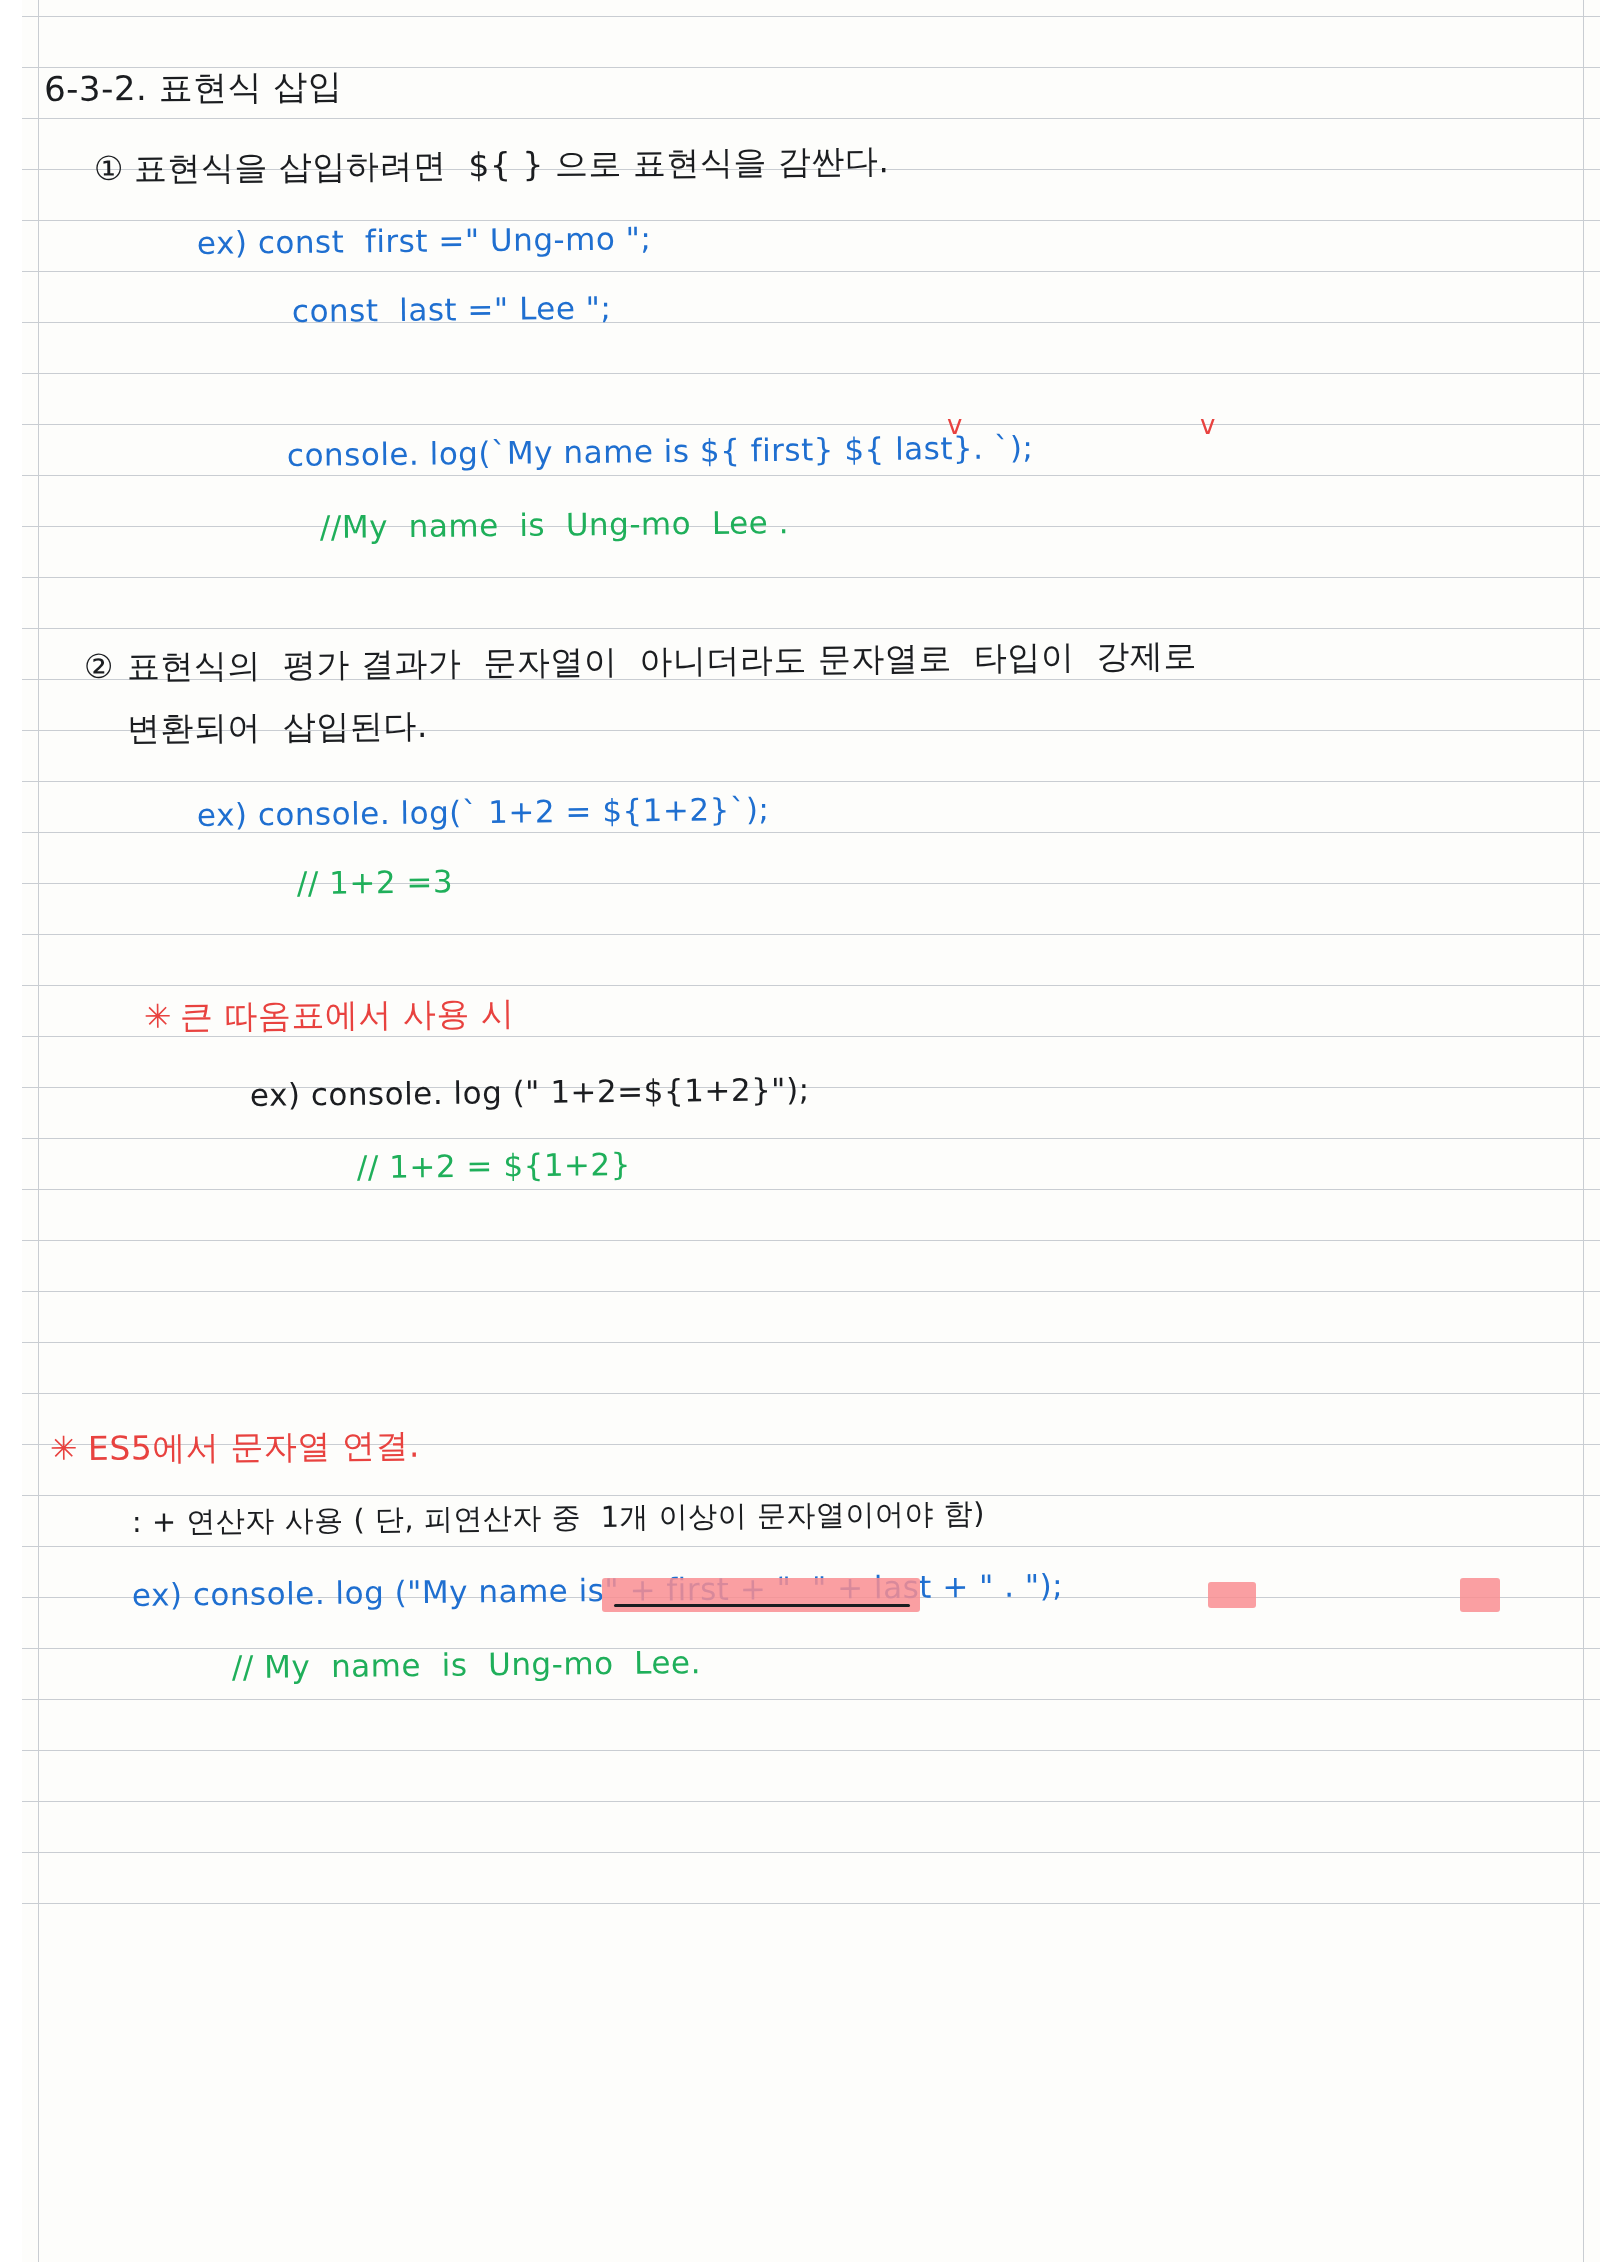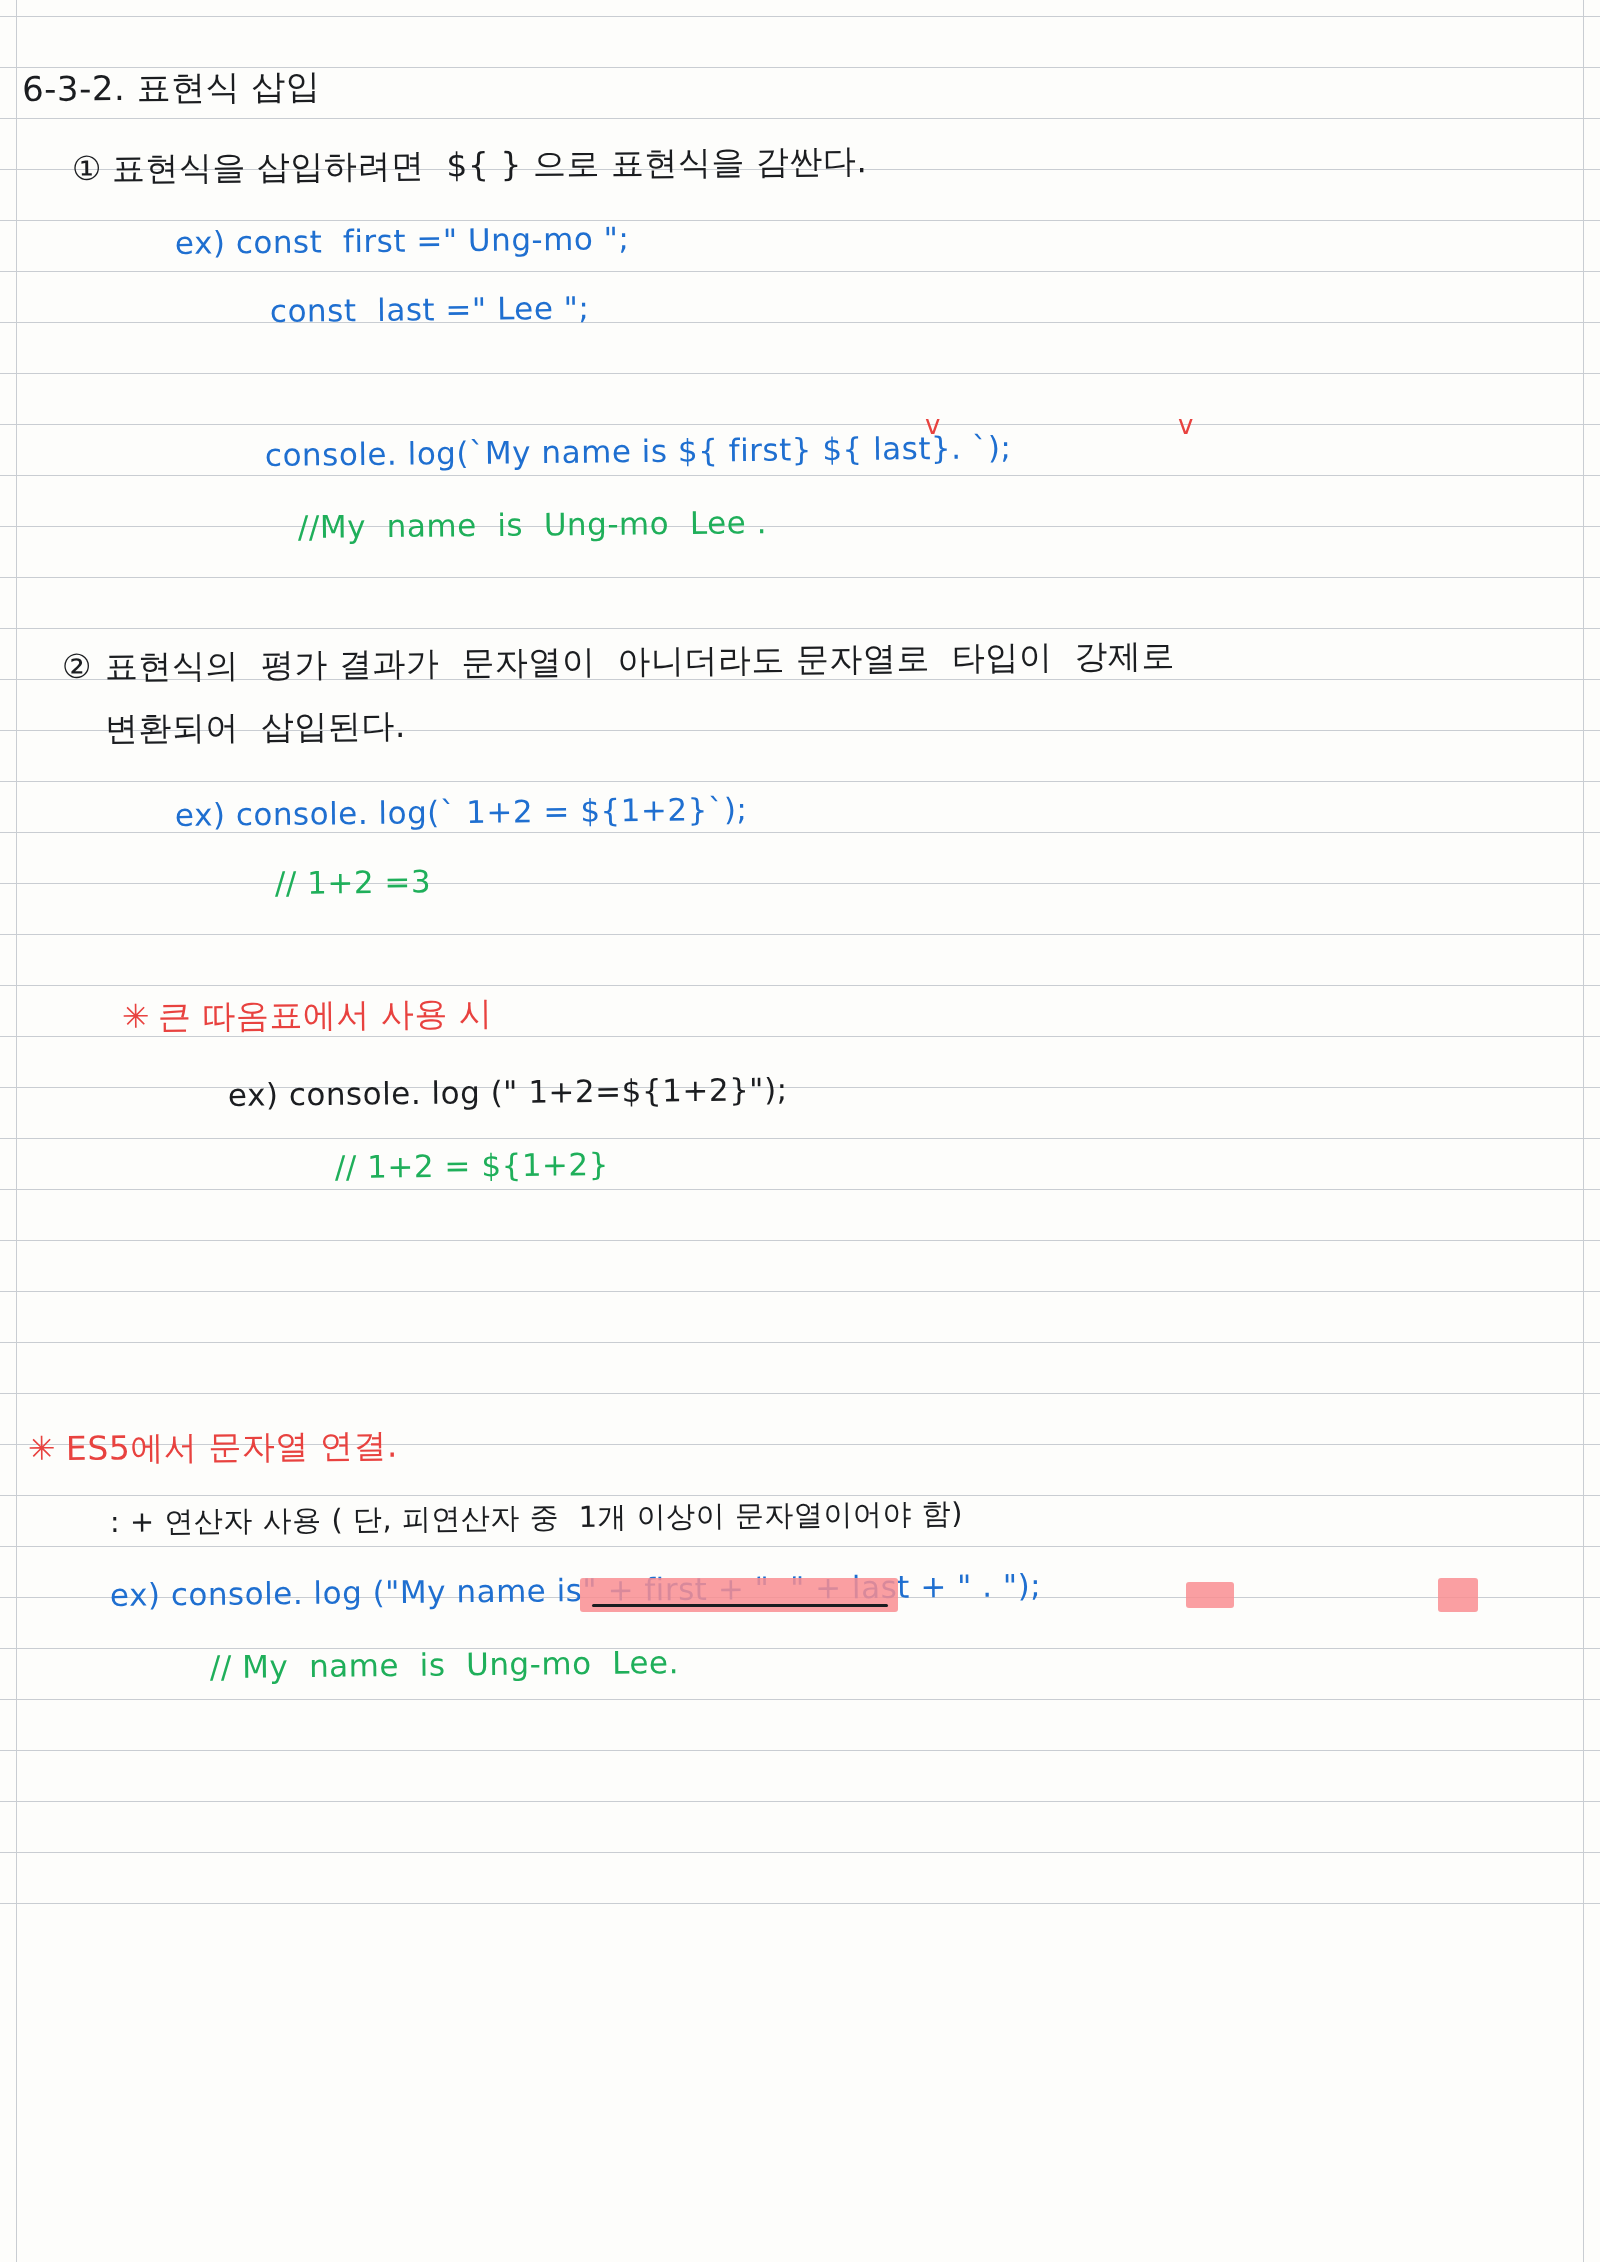--- a/index.html
+++ b/index.html
@@ -13,20 +13,21 @@
     position: relative;
     font-family: "DejaVu Sans", sans-serif;
     overflow: hidden;
   }
 
   
   #paper {
     position: absolute;
     inset: 0;
     background: #fdfdfb;
+    margin-left: 22px;
   }
   
   .rule {
     position: absolute;
     left: 0;
     width: 1600px;
     height: 1px;
     background: #c9cdd2;
   }
   

